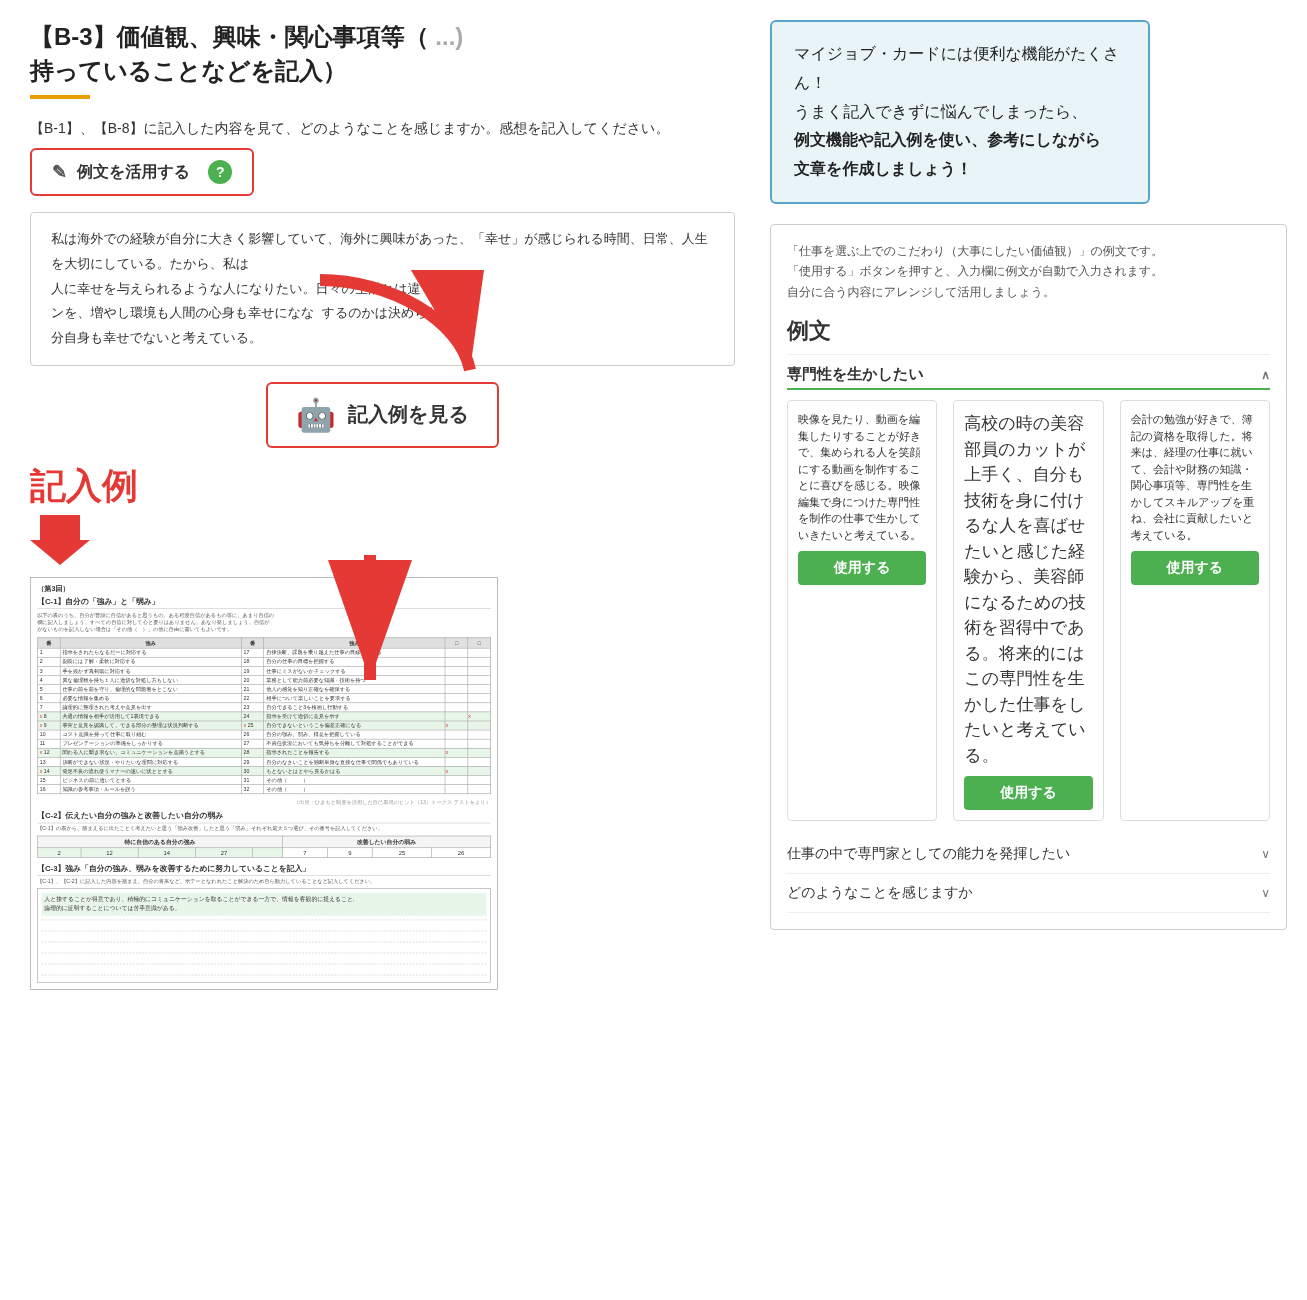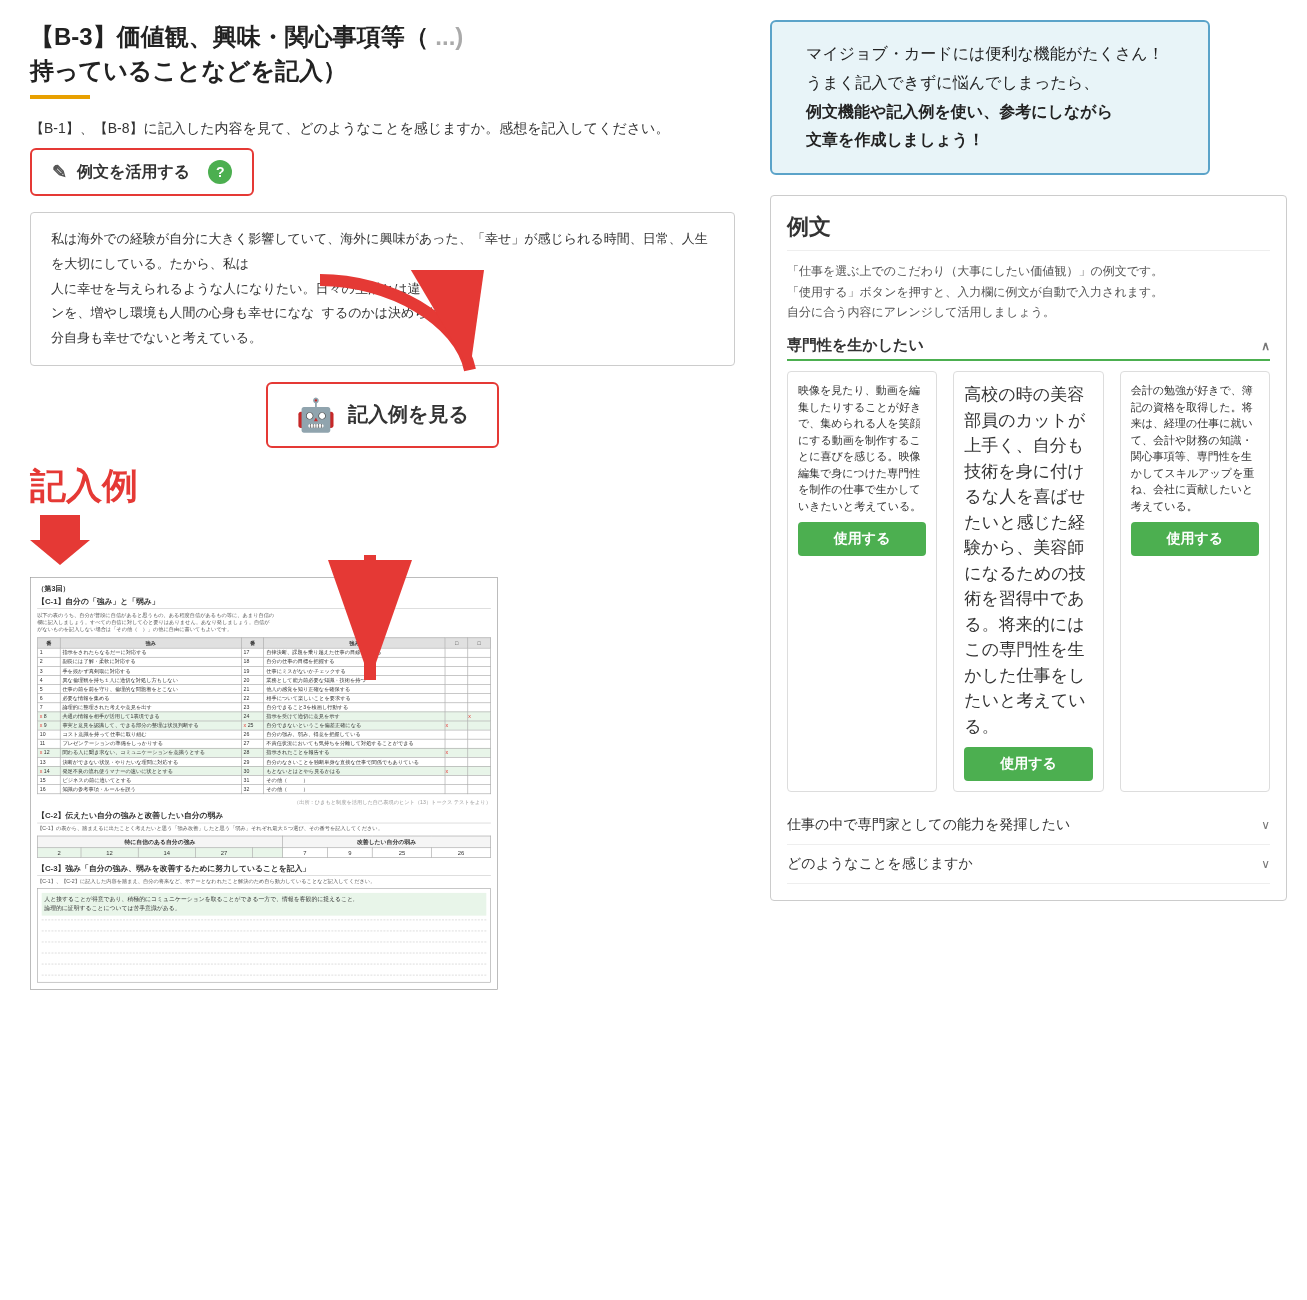--- a/index.html
+++ b/index.html
@@ -25,25 +25,25 @@
     }
 
     .title-underline {
       width: 60px;
       height: 4px;
       background: #e8a000;
       margin-top: 6px;
     }
 
     .info-box {
-      width: 440px;
+      width: 380px;
       background: #e8f4f8;
       border: 2px solid #5ba3c9;
       border-radius: 6px;
-      padding: 18px 34px;
+      padding: 18px 22px;
       font-size: 16px;
       line-height: 1.8;
       color: #222;
     }
 
     
     .instruction-text {
       font-size: 14px;
       color: #333;
       margin-bottom: 14px;
@@ -461,27 +461,27 @@
       <span>
         マイジョブ・カードには便利な機能がたくさん！<br>
         うまく記入できずに悩んでしまったら、<br>
         <strong>例文機能や記入例を使い、参考にしながら<br>
         文章を作成しましょう！</strong>
       </span>
     </div>
 
 
     <div class="reibun-panel">
-      <div style="font-size:22px; font-weight:bold; color:#333; padding-bottom:8px; border-bottom:1px solid #eee; margin-bottom:10px;">例文</div>
-
       <div style="font-size:12px; color:#555; line-height:1.7; margin-bottom:14px;">
         <span>「仕事を選ぶ上でのこだわり（大事にしたい価値観）」の例文です。</span><br>
         <span>「使用する」ボタンを押すと、入力欄に例文が自動で入力されます。</span><br>
         <span>自分に合う内容にアレンジして活用しましょう。</span>
       </div>
+
+      <div style="font-size:22px; font-weight:bold; color:#333; padding-bottom:8px; border-bottom:1px solid #eee; margin-bottom:10px;">例文</div>
 
       <div class="category-title">
         <span>専門性を生かしたい</span>
         <span style="font-size:12px; color:#777;">∧</span>
       </div>
 
       <div class="cards-row">
 
         <div class="example-card">
           <div style="font-size:11px; line-height:1.5; color:#333; min-height:80px;">映像を見たり、動画を編集したりすることが好きで、集められる人を笑顔にする動画を制作することに喜びを感じる。映像編集で身につけた専門性を制作の仕事で生かしていきたいと考えている。</div>

